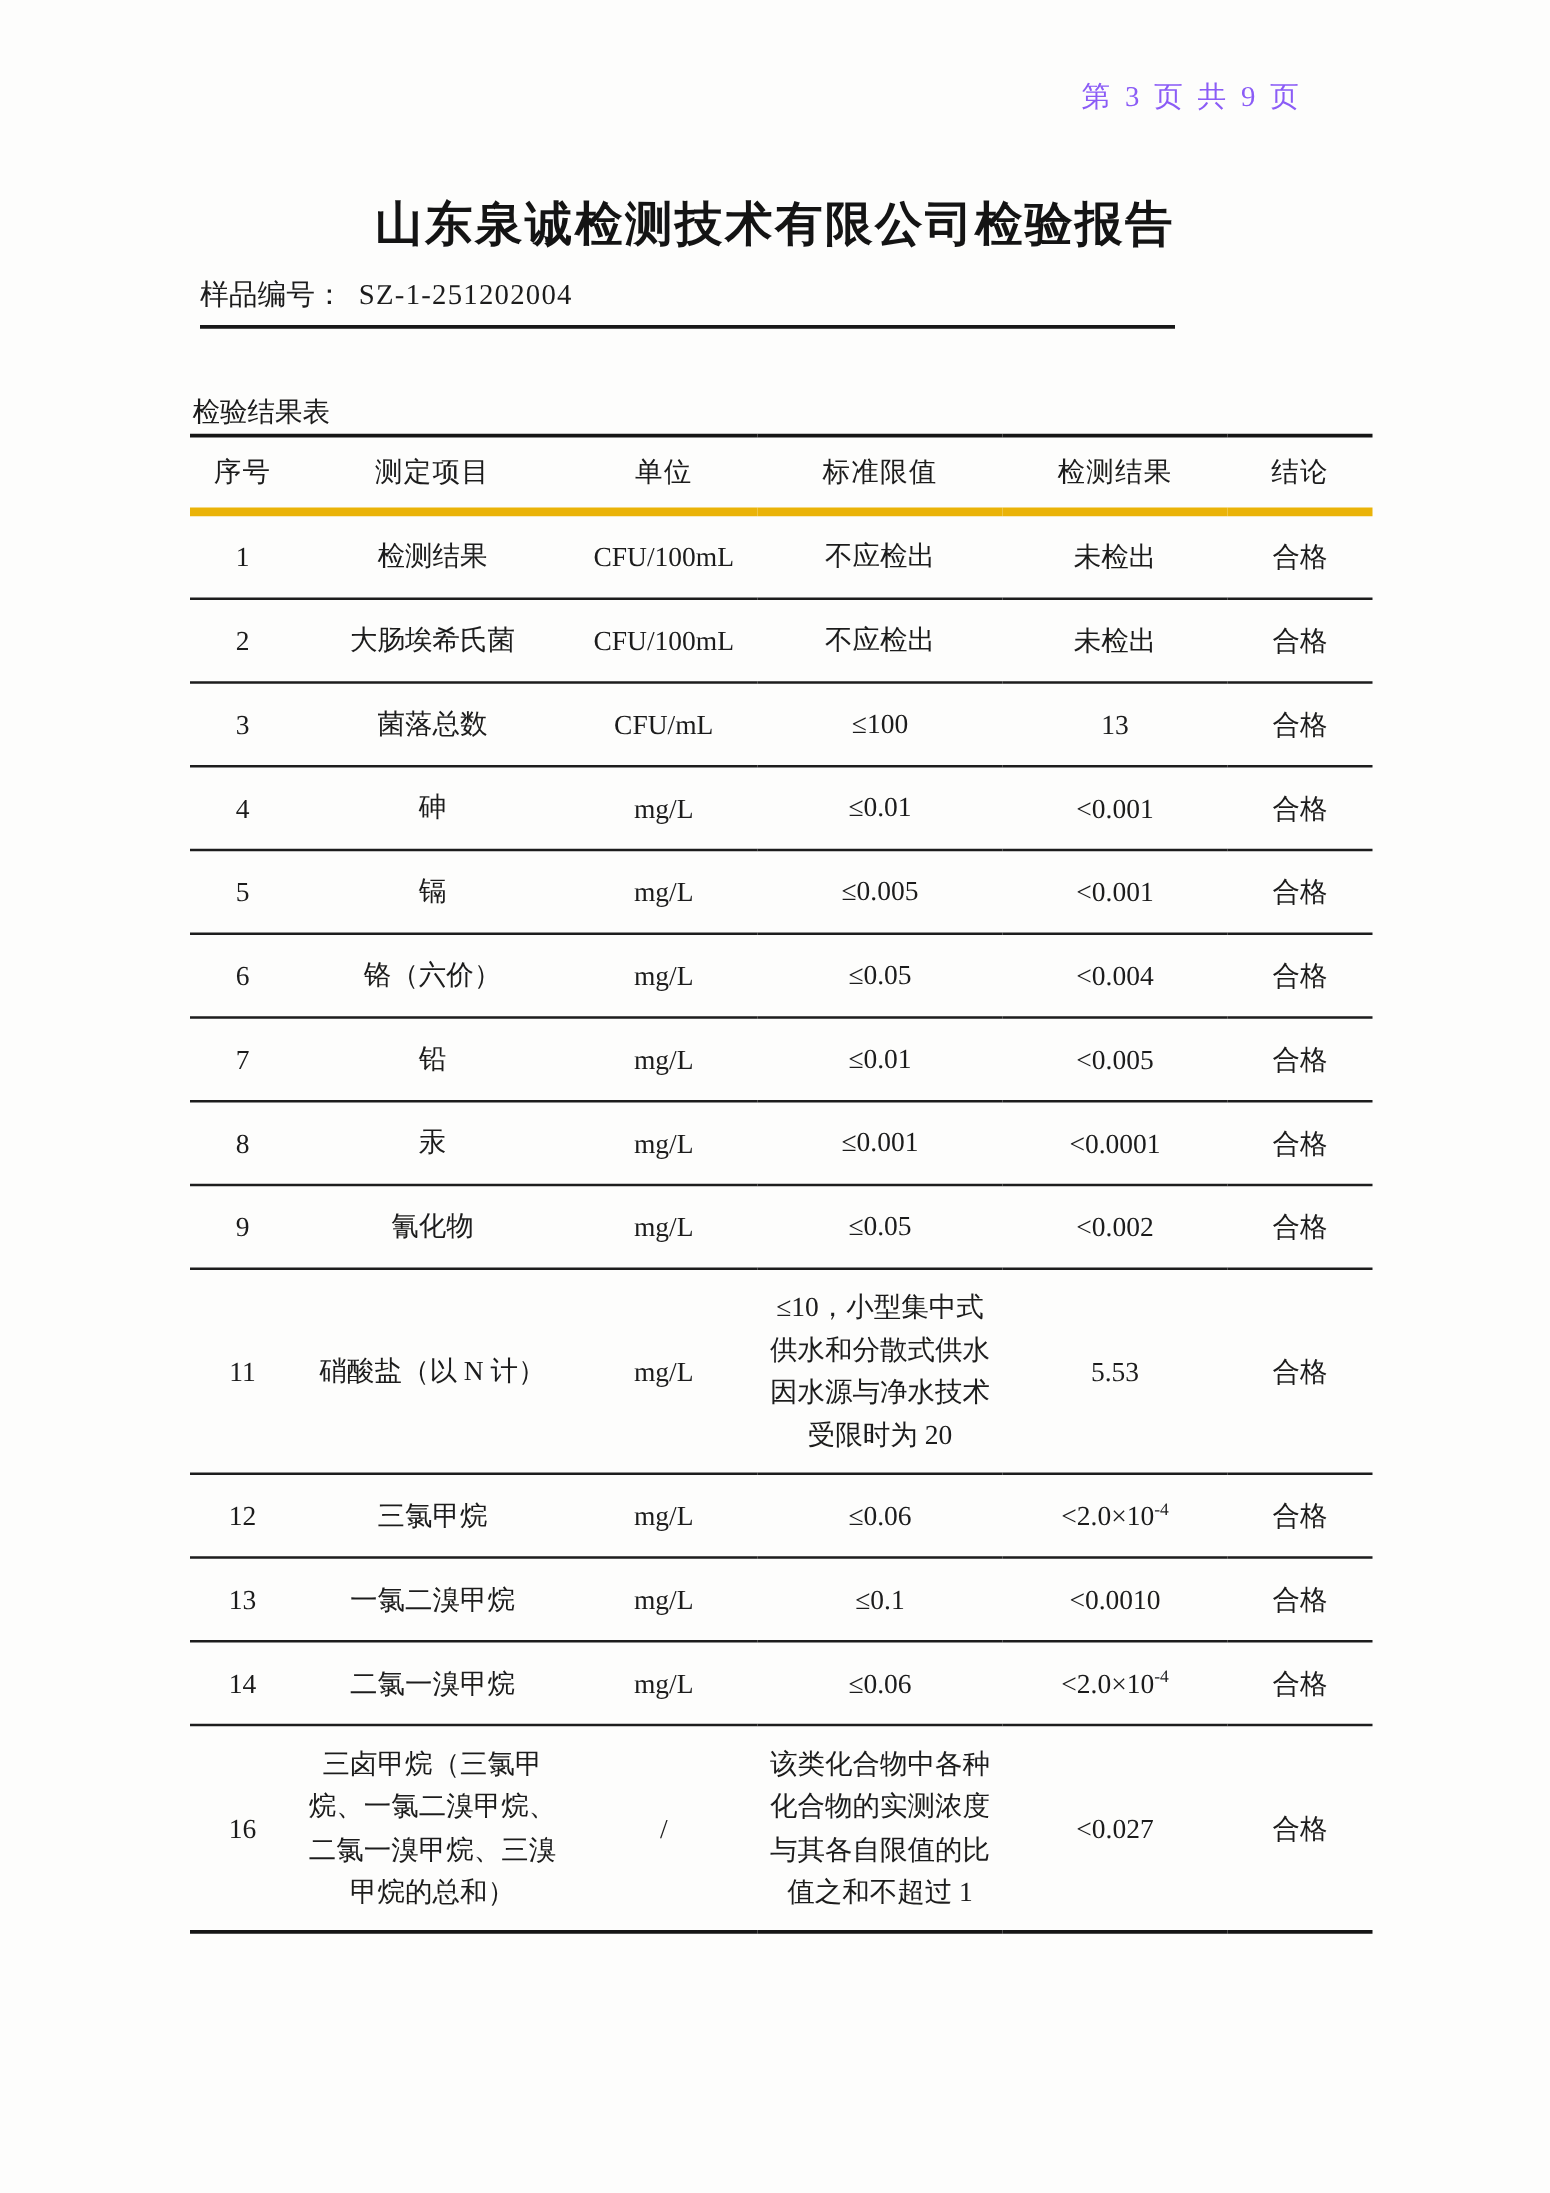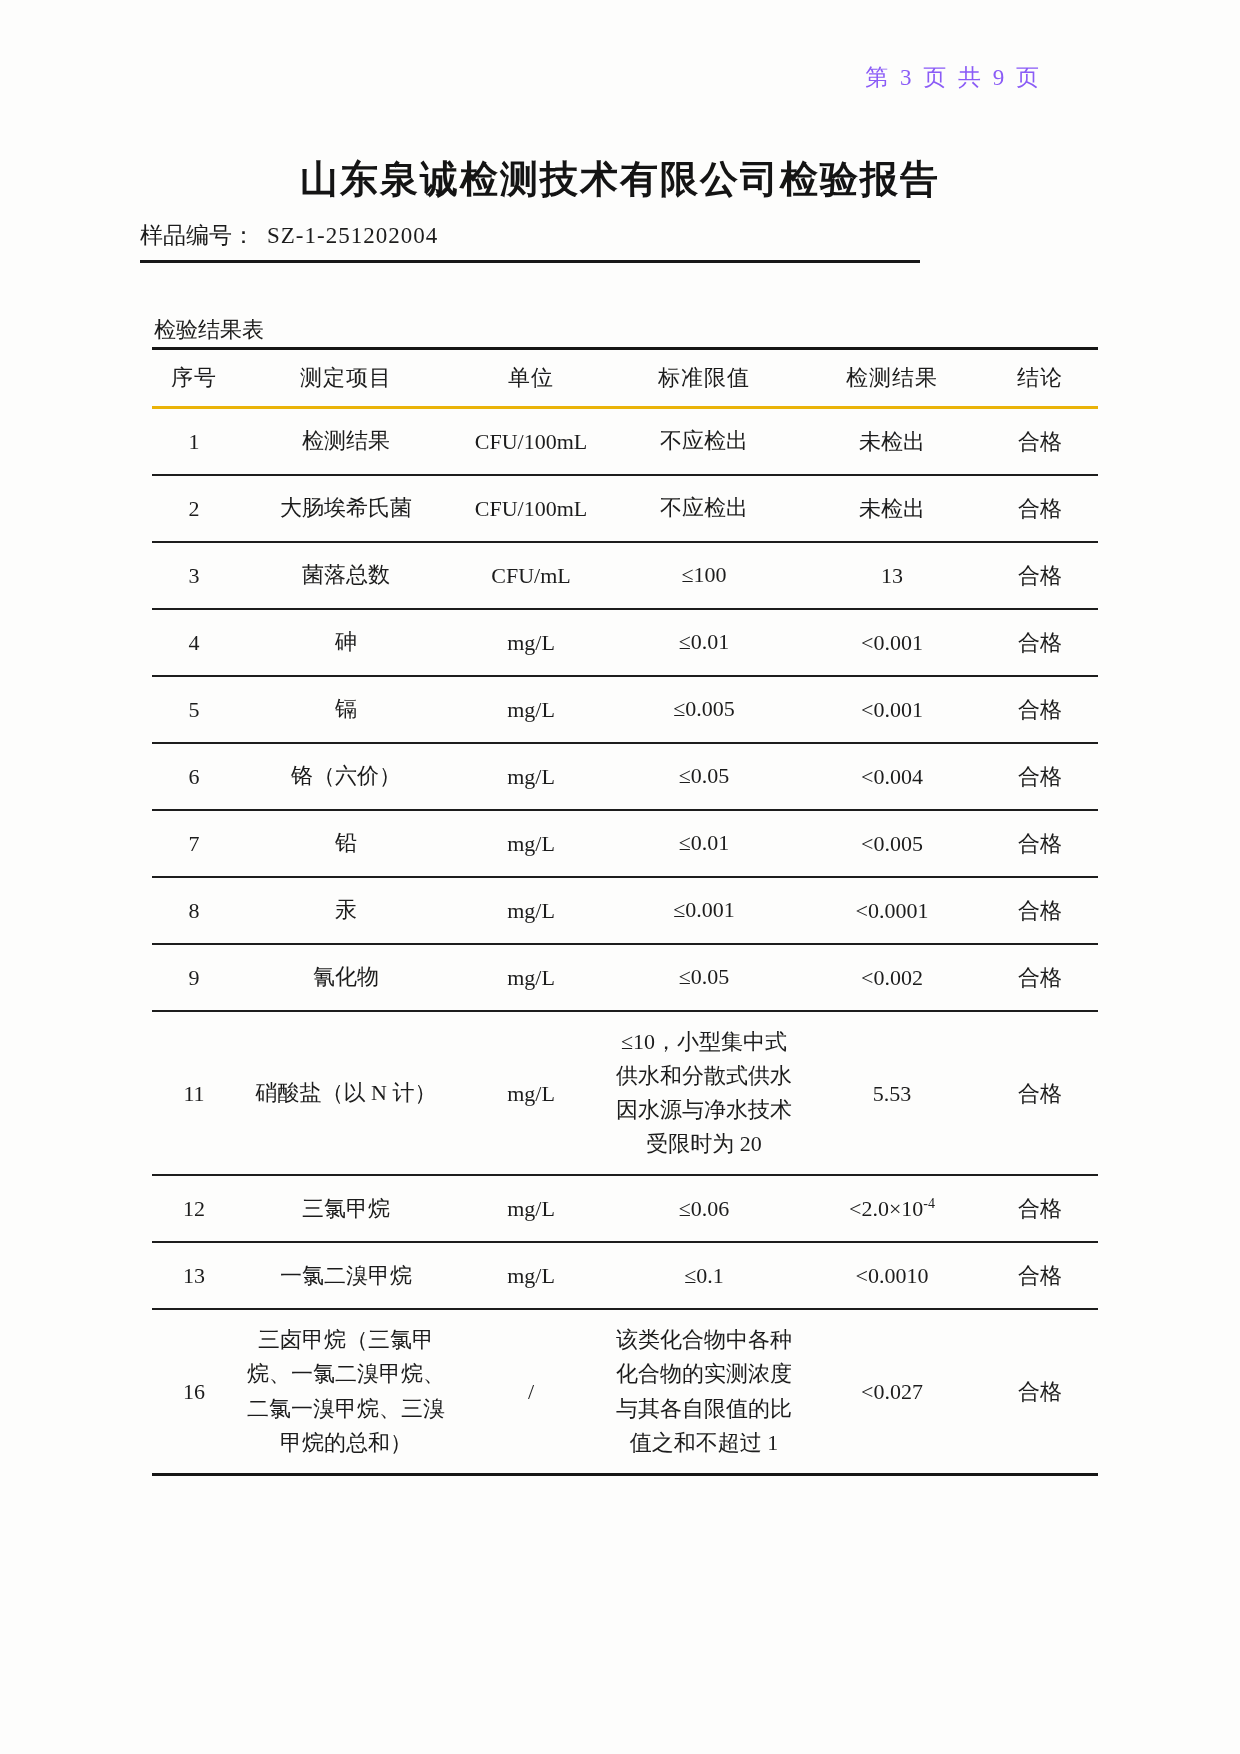--- a/index.html
+++ b/index.html
@@ -16,37 +16,37 @@
     position:absolute;top:62px;right:198px;
     font-size:23px;letter-spacing:3px;color:#8b5cf6;
     white-space:nowrap;
   }
   .report-title{
     position:absolute;top:154px;left:0;width:100%;
     text-align:center;font-size:38px;font-weight:bold;
     letter-spacing:2px;color:#141414;
   }
   .sample-line{
-    position:absolute;top:220px;left:140px;width:780px;
+    position:absolute;top:220px;left:160px;width:780px;
     border-bottom:3px solid #181818;padding-bottom:9px;
     font-size:23px;color:#1c1c1c;white-space:nowrap;
   }
   .sample-line .num{margin-left:12px;letter-spacing:1px;}
   .table-caption{
     position:absolute;top:281px;left:154px;
     font-size:22px;color:#1c1c1c;margin-top:34px;
   }
   table.results{
     position:absolute;top:347px;left:152px;width:946px;
     border-collapse:collapse;table-layout:fixed;
     font-size:22px;color:#1c1c1c;
     border-top:3px solid #161616;
     border-bottom:3px solid #161616;
   }
-  .results thead tr{border-bottom:3px solid #eab308;}
+  .results thead tr{border-bottom:7px solid #eab308;}
   .results tbody tr{border-bottom:2px solid #1d1d1d;}
   .results tbody tr:last-child{border-bottom:none;}
   .results th{
     font-weight:normal;text-align:center;
     padding:13px 4px;letter-spacing:1px;
   }
   .results td{
     text-align:center;vertical-align:middle;
     padding:16px 6px;line-height:1.5;
   }
@@ -178,20 +178,28 @@
         </tr>
         <tr>
           <td>13</td>
           <td class="item">一氯二溴甲烷</td>
           <td>mg/L</td>
           <td class="limit">≤0.1</td>
           <td>&lt;0.0010</td>
           <td>合格</td>
         </tr>
         <tr>
+          <td>14</td>
+          <td class="item">二氯一溴甲烷</td>
+          <td>mg/L</td>
+          <td class="limit">≤0.06</td>
+          <td>&lt;2.0×10<sup>-4</sup></td>
+          <td>合格</td>
+        </tr>
+        <tr>
           <td>16</td>
           <td class="item">三卤甲烷（三氯甲烷、一氯二溴甲烷、二氯一溴甲烷、三溴甲烷的总和）</td>
           <td>/</td>
           <td class="limit">该类化合物中各种化合物的实测浓度与其各自限值的比值之和不超过 1</td>
           <td>&lt;0.027</td>
           <td>合格</td>
         </tr>
       </tbody>
   </table>
 

